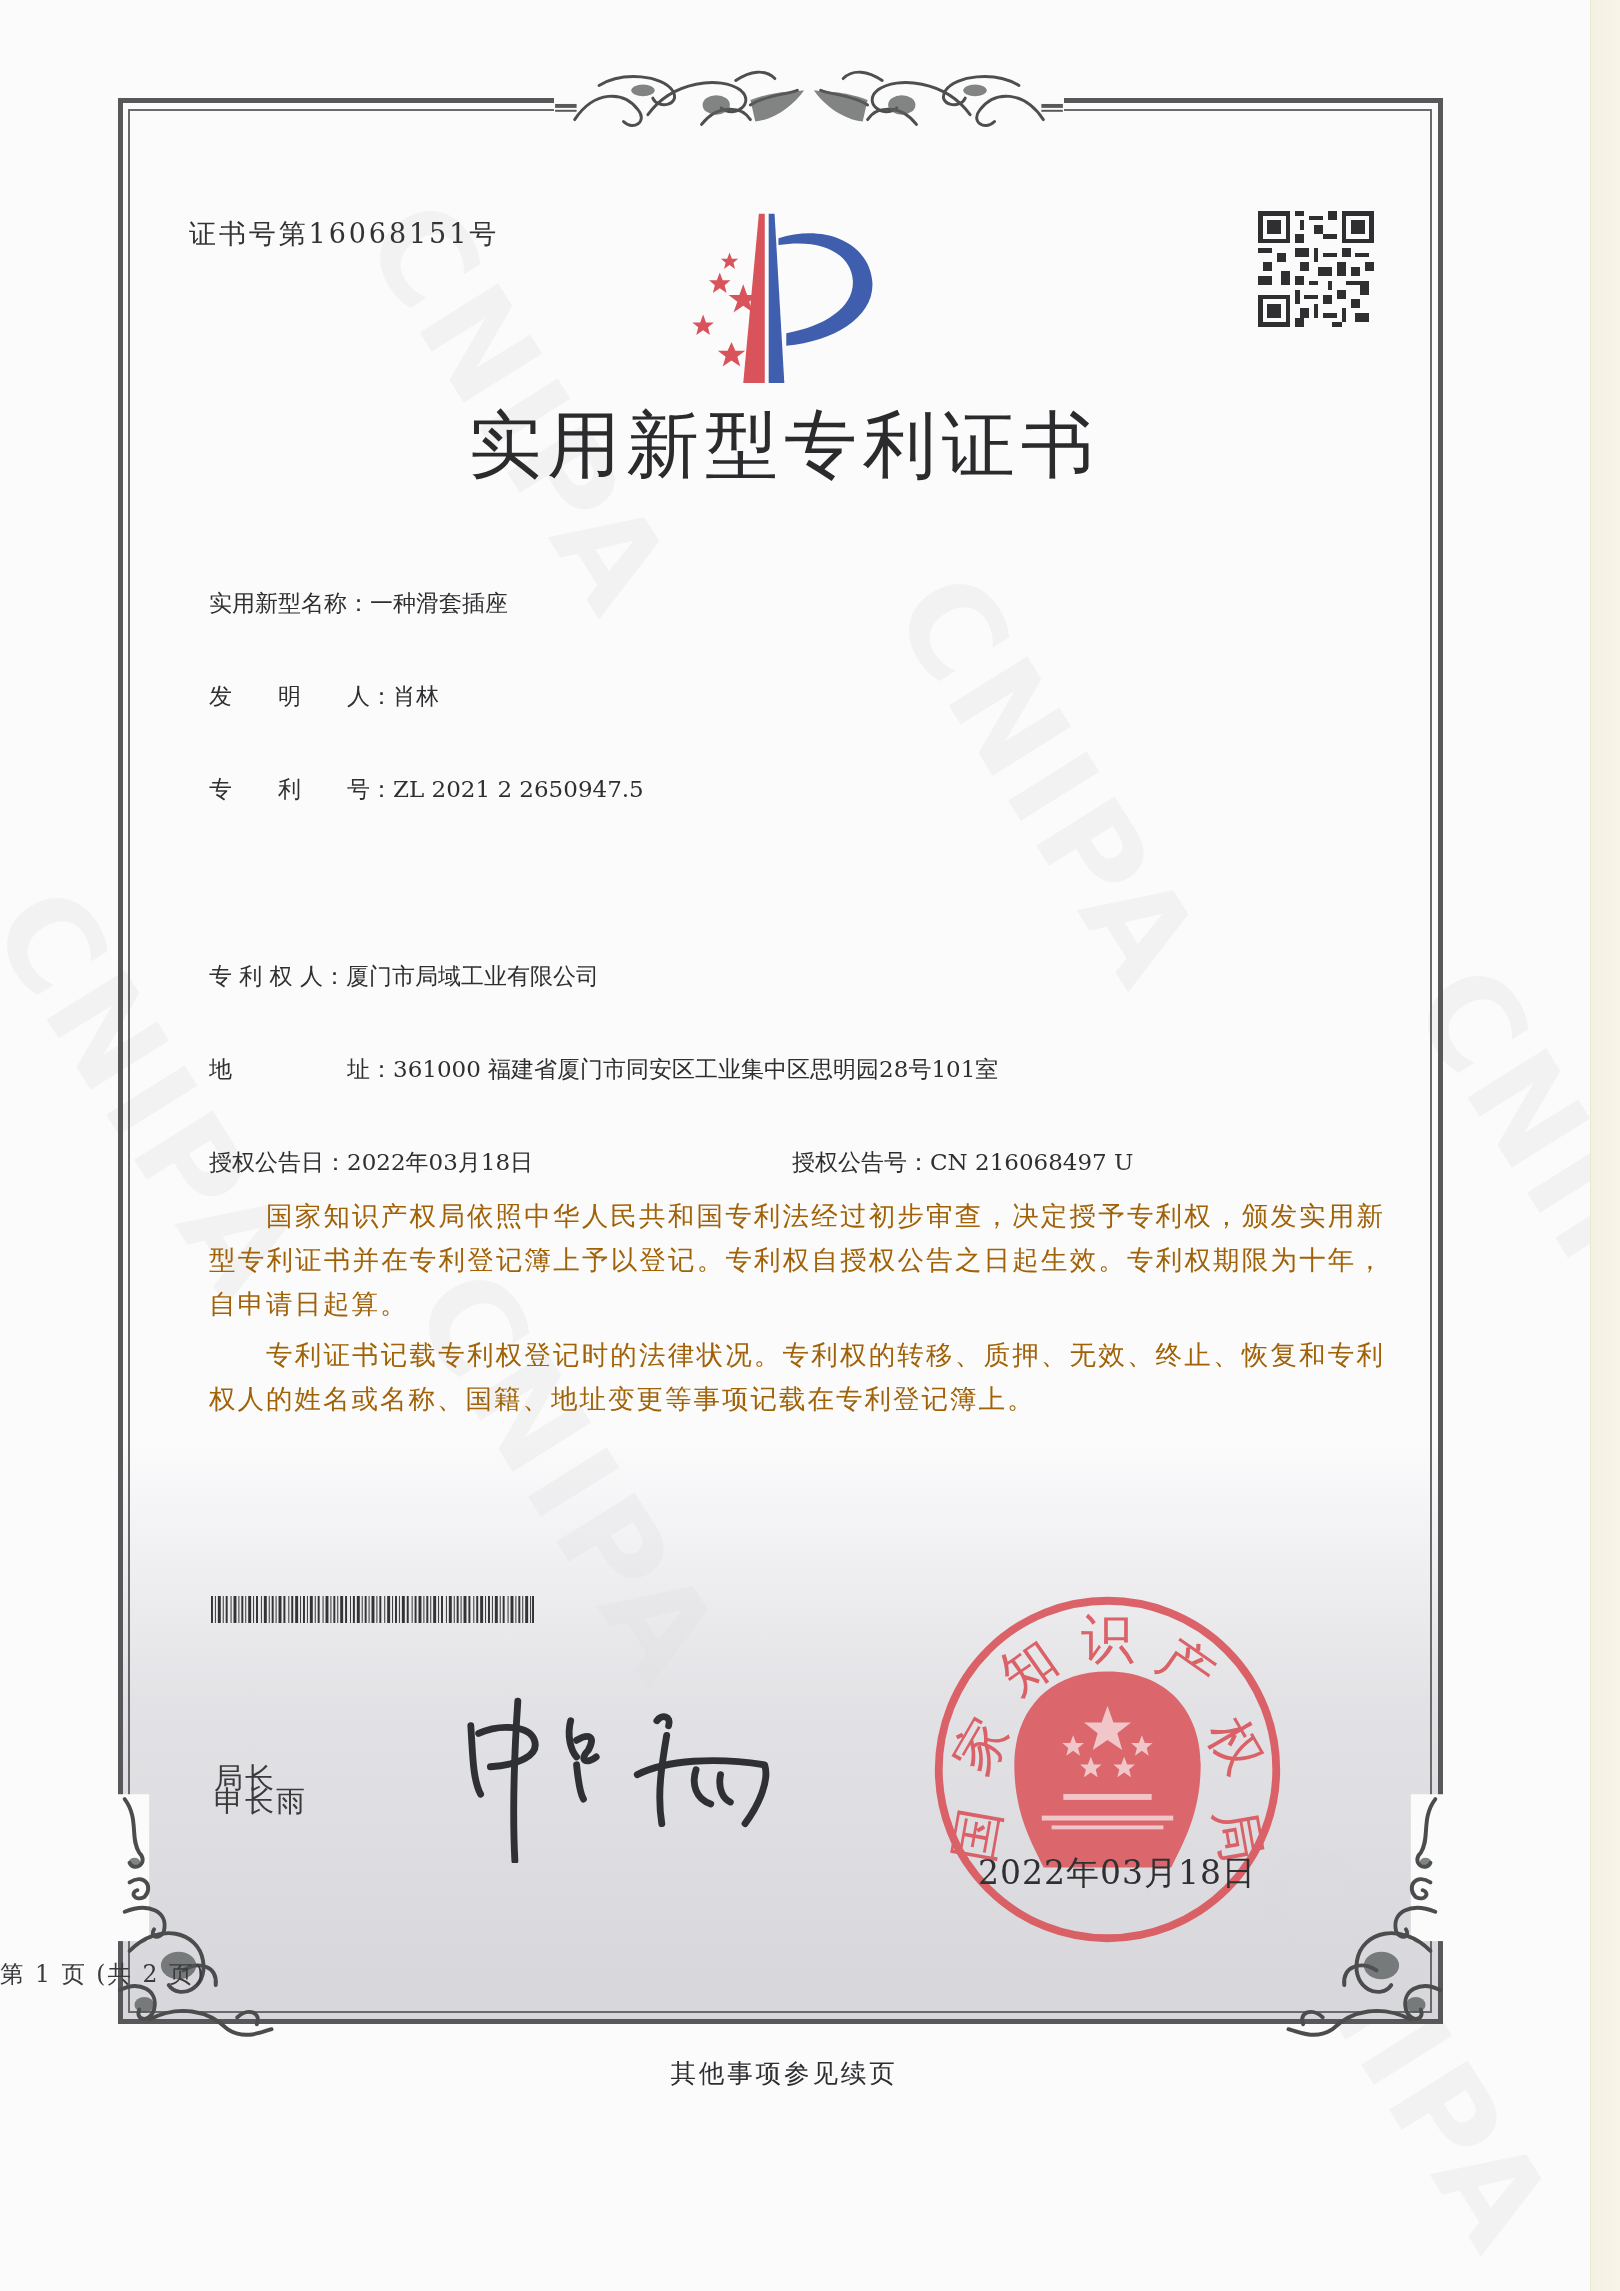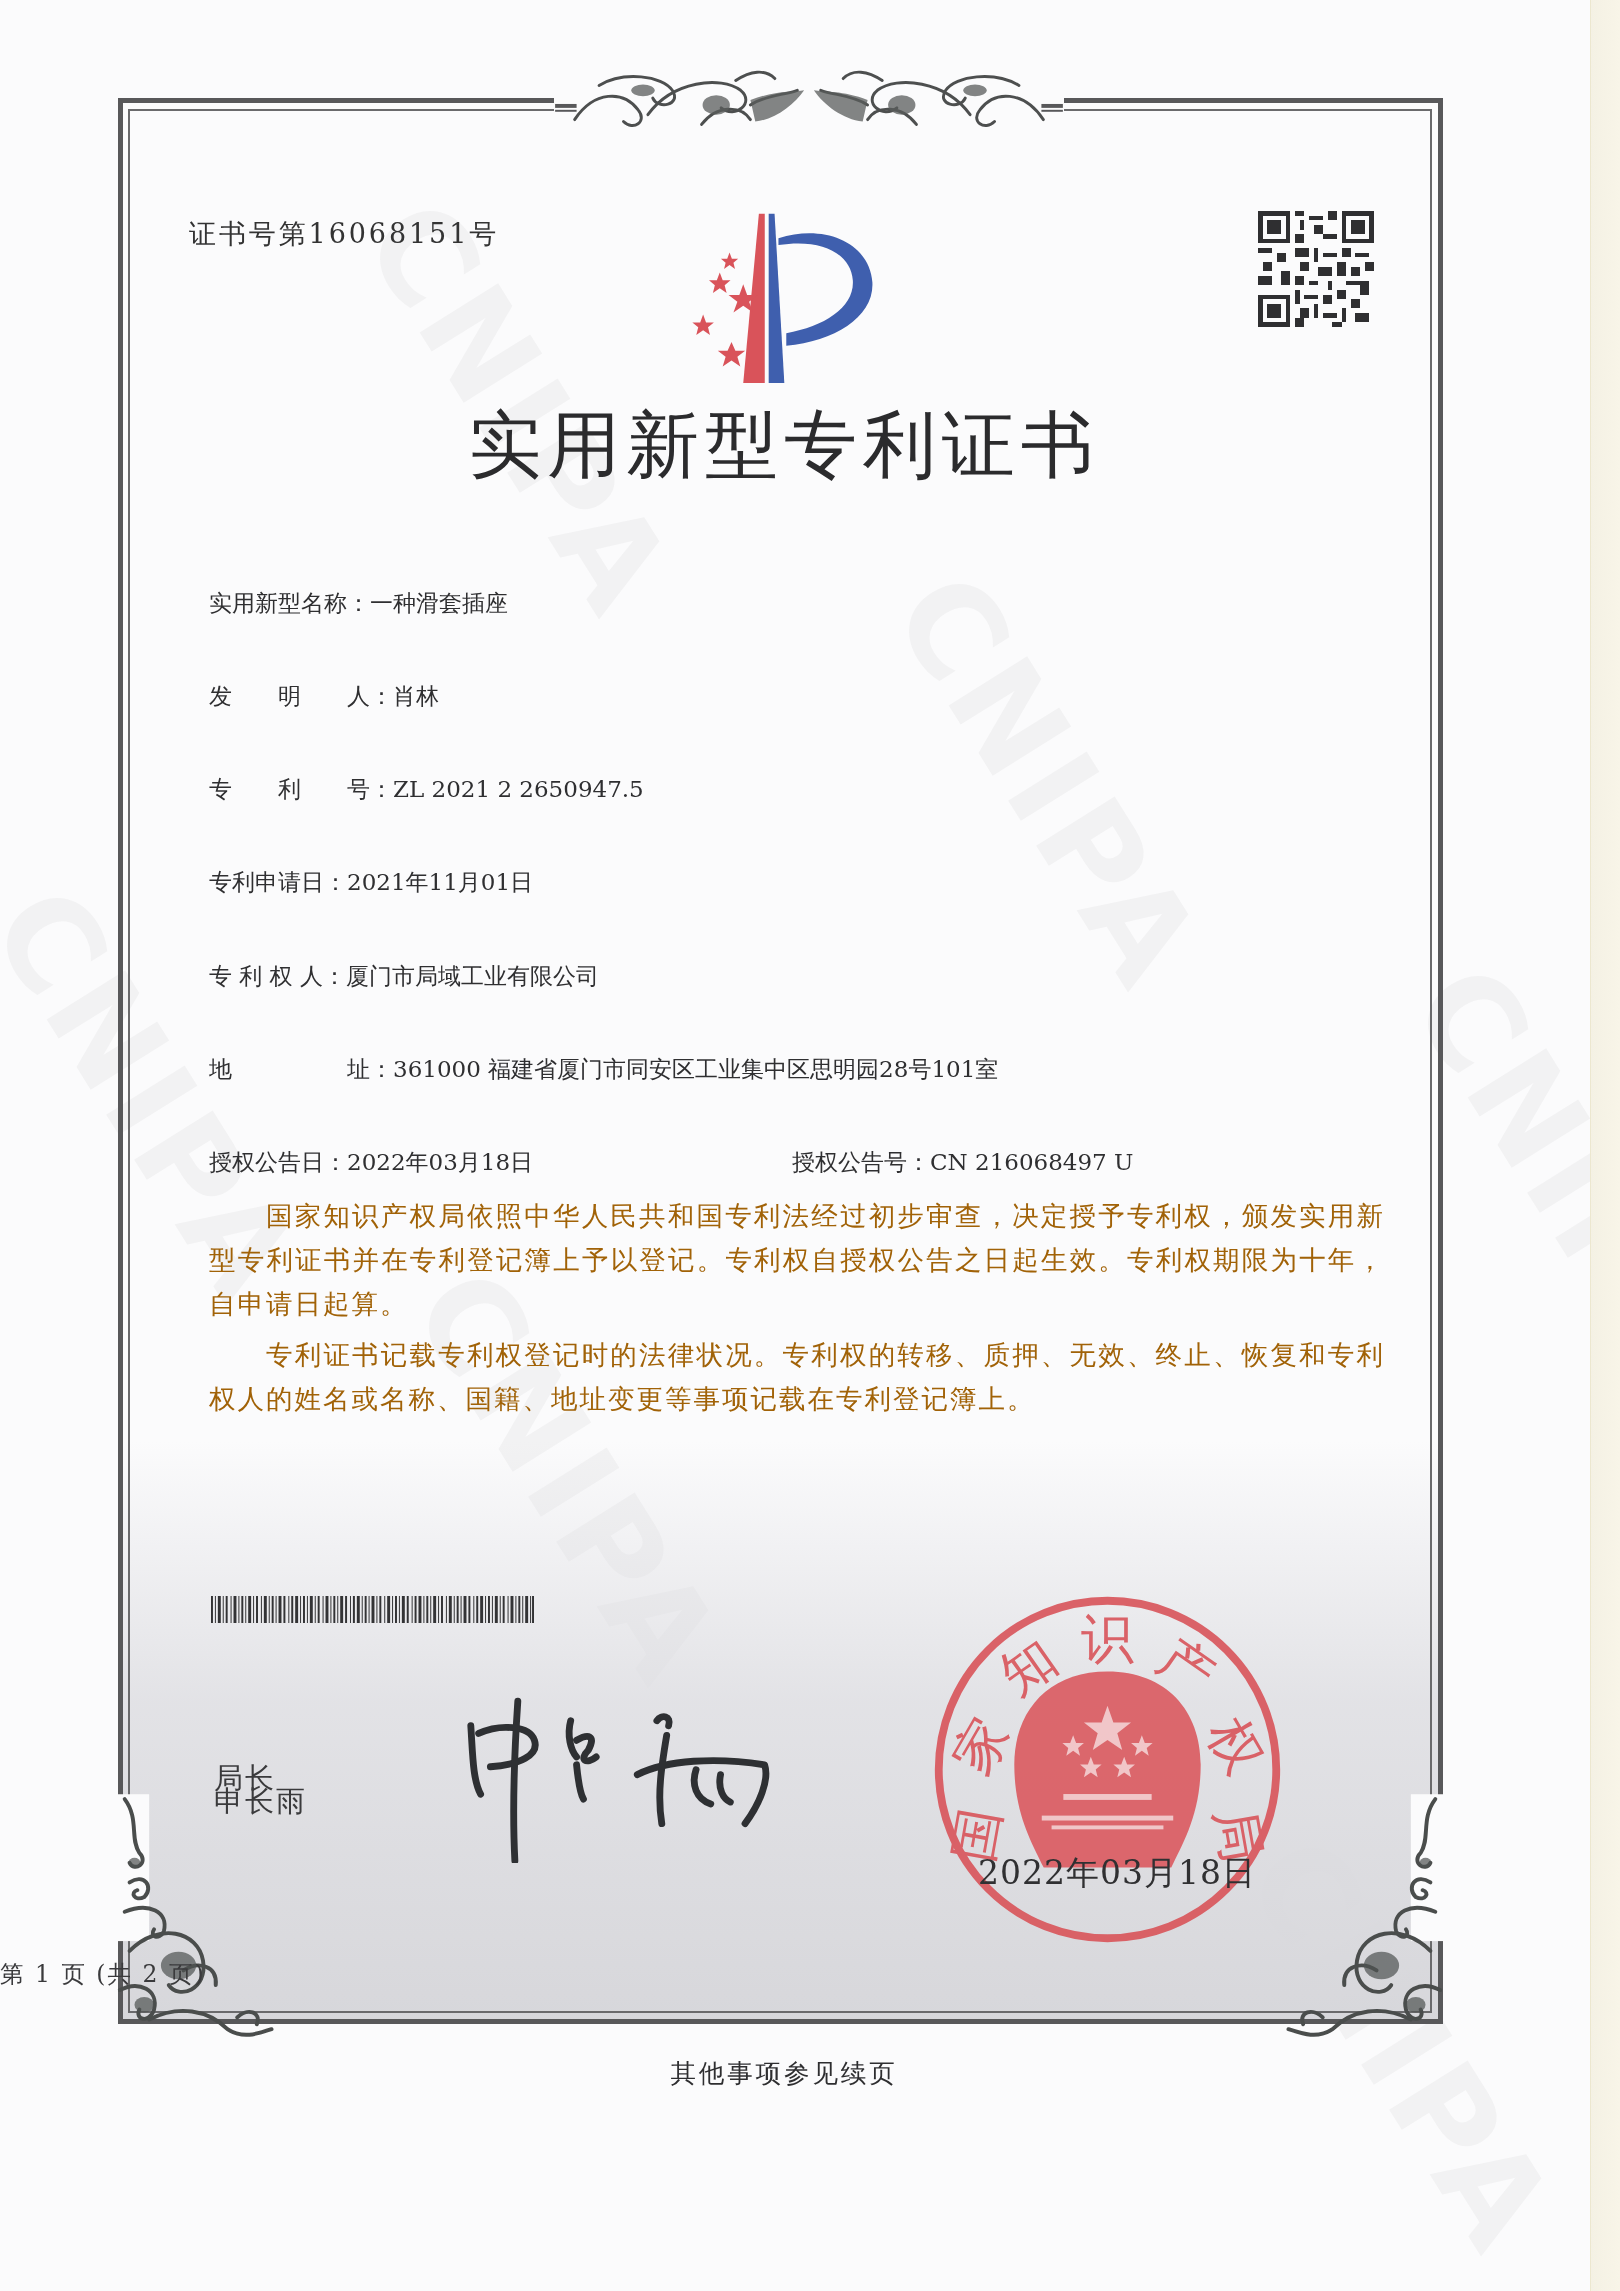--- a/index.html
+++ b/index.html
@@ -215,23 +215,20 @@
   <div class="title">实用新型专利证书</div>
 
   <div class="field" style="top:588px;">
     <span class="lbl">实用新型名称：</span><span class="val">一种滑套插座</span>
   </div>
   <div class="field" style="top:681px;">
     <span class="lbl">发　　明　　人：</span><span class="val">肖林</span>
   </div>
   <div class="field" style="top:774px;">
     <span class="lbl">专　　利　　号：</span><span class="val">ZL 2021 2 2650947.5</span>
-  </div>
-  <div class="field" style="top:867px;">
-    <span class="lbl">专利申请日：</span><span class="val">2021年11月01日</span>
   </div>
   <div class="field" style="top:961px;">
     <span class="lbl">专 利 权 人：</span><span class="val">厦门市局域工业有限公司</span>
   </div>
   <div class="field" style="top:1054px;">
     <span class="lbl">地　　　　　址：</span><span class="val">361000 福建省厦门市同安区工业集中区思明园28号101室</span>
   </div>
   <div class="field" style="top:1147px;">
     <span class="lbl">授权公告日：</span><span class="val">2022年03月18日</span>
   </div>

